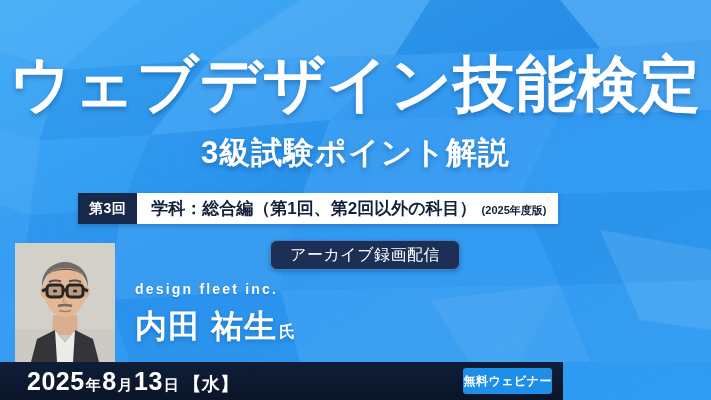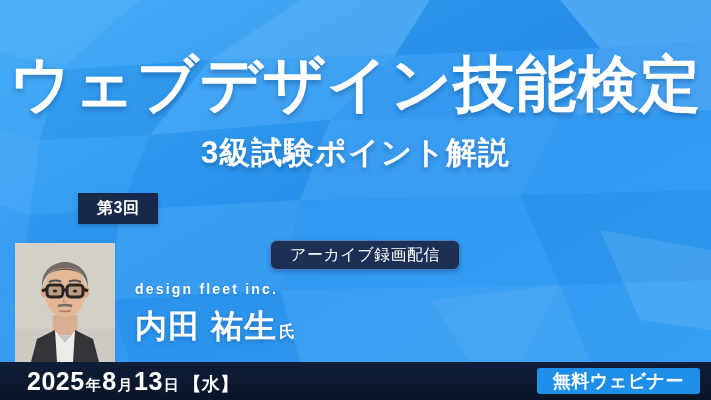--- a/index.html
+++ b/index.html
@@ -33,21 +33,21 @@
   }
   
   .session-bar{
     position:absolute;left:78px;top:193px;height:31px;
     display:flex;align-items:stretch;
     box-shadow:0 2px 4px rgba(10,45,90,.25);
   }
   .session-no{
     background:#17294a;color:#ffffff;
     display:flex;align-items:center;justify-content:center;
-    padding:0 19px;font-size:16px;font-weight:bold;letter-spacing:.5px;
+    padding:0 11px;font-size:14px;font-weight:bold;letter-spacing:.5px;
     white-space:nowrap;
   }
   .session-topic{
     background:#ffffff;color:#12203a;
     display:flex;align-items:baseline;
     padding:0 12px 0 14px;font-size:17px;font-weight:bold;
     white-space:nowrap;
   }
   .session-topic .topic-main{line-height:31px;}
   .session-topic .topic-year{
@@ -82,36 +82,36 @@
     margin-top:2px;text-shadow:0 1px 2px rgba(10,50,100,.3);white-space:nowrap;
   }
   .speaker-name{
     margin-top:11px;font-size:32px;font-weight:bold;letter-spacing:1px;
     line-height:1.12;text-shadow:0 2px 4px rgba(10,50,100,.3);
     white-space:nowrap;
   }
   .speaker-name .honorific{font-size:16px;margin-left:2px;}
   
   .bottom-bar{
-    position:absolute;left:0;top:362px;width:711px;height:38px;
+    position:absolute;left:0;top:362px;width:563px;height:38px;
     background:linear-gradient(180deg,#0f1d38 0%,#0b1528 100%);
     display:flex;align-items:center;text-align:right;
   }
   .bottom-date{
     color:#ffffff;font-size:25px;font-weight:bold;letter-spacing:.5px;
     margin-left:27px;white-space:nowrap;display:flex;align-items:baseline;
   }
   .bottom-date .unit{font-size:15px;margin:0 1px;}
   .bottom-date .dow{font-size:18px;margin:0 5px 0 3px;}
   .bottom-date .time{margin-left:6px;}
   .free-btn{
     position:absolute;right:11px;top:6px;height:26px;
-    padding:0 16px;border-radius:3px;background:#1e8fe8;
+    padding:0 0;border-radius:3px;background:#1e8fe8;
     display:flex;align-items:center;justify-content:center;
-    color:#ffffff;font-size:18px;font-weight:bold;letter-spacing:.5px;
+    color:#ffffff;font-size:12px;font-weight:bold;letter-spacing:.5px;
     white-space:nowrap;
   }
 </style>
 </head>
 <body>
 
 <div id="banner">
 
   <svg class="facets" viewBox="0 0 711 400" preserveAspectRatio="none">
     <defs>
@@ -153,20 +153,24 @@
     </g>
   </svg>
 
   <div class="title-wrap">
     <span class="title-main">ウェブデザイン技能検定</span>
     <span class="title-sub">3級試験ポイント解説</span>
   </div>
 
   <div class="session-bar">
     <div class="session-no">第3回</div>
+    <div class="session-topic">
+      <span class="topic-main">学科：総合編（第1回、第2回以外の科目）</span>
+      <span class="topic-year">(2025年度版)</span>
+    </div>
   </div>
 
   <div class="archive-badge">アーカイブ録画配信</div>
 
   <div class="photo-frame">
     <svg viewBox="0 0 100 119" preserveAspectRatio="xMidYMid slice">
       <rect x="0" y="0" width="100" height="119" fill="#cdc9c3"></rect>
       <rect x="0" y="0" width="100" height="119" fill="#d6d2cb" opacity="0.55"></rect>
       <rect x="0" y="86" width="100" height="33" fill="#c6c2bb" opacity="0.5"></rect>
 

